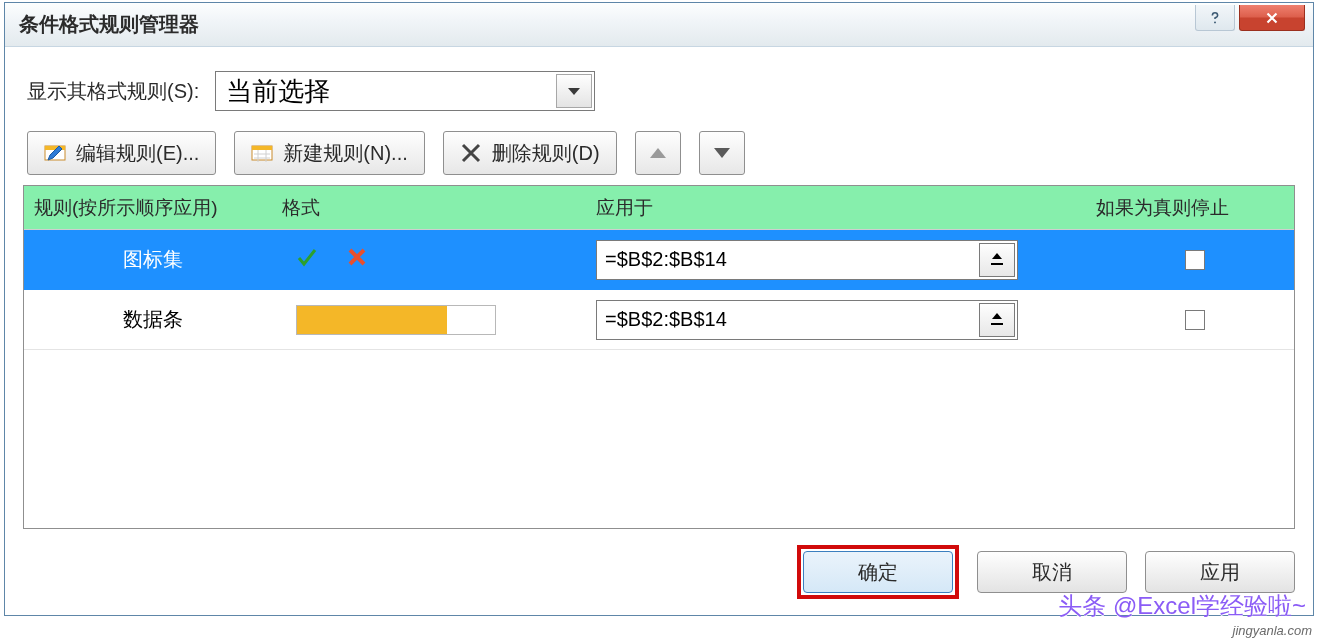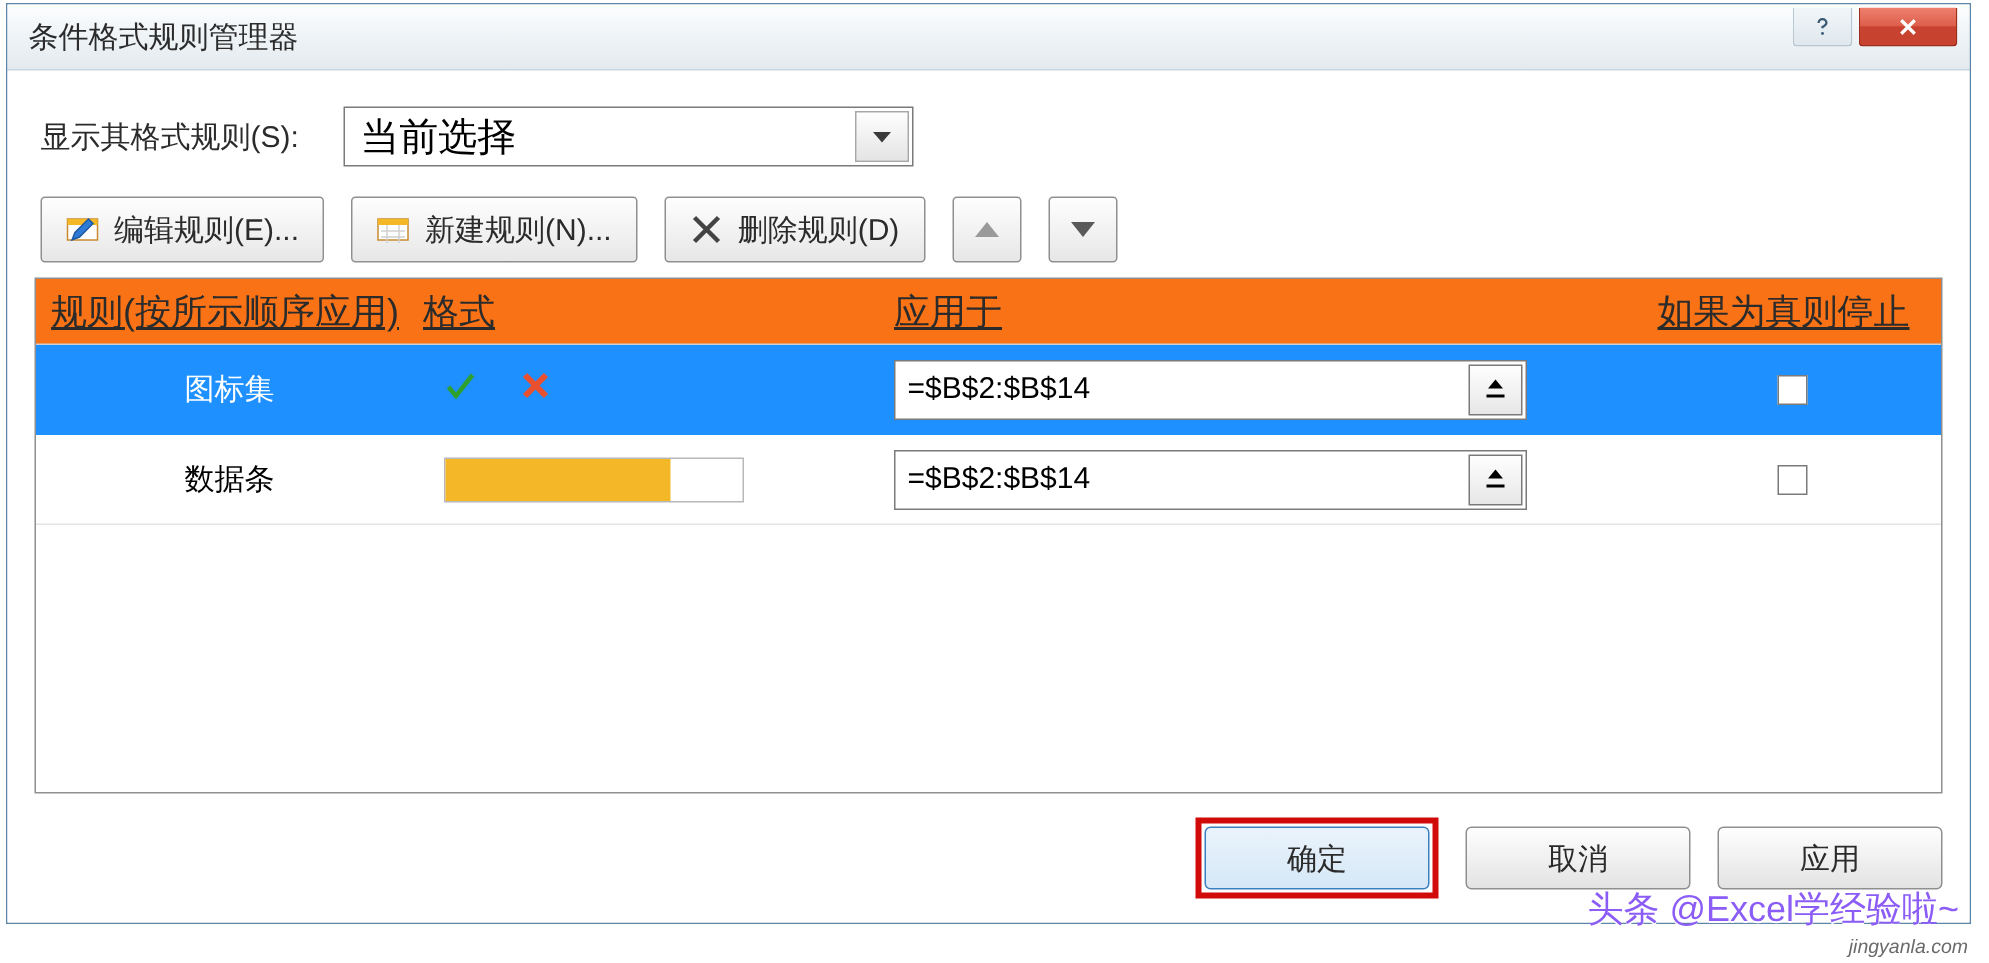--- a/index.html
+++ b/index.html
@@ -11,20 +11,21 @@
     background: #fff;
     display: flex; flex-direction: column;
   }
   .titlebar {
     height: 44px;
     background: linear-gradient(to bottom, #fdfefe 0%, #f1f5f8 40%, #e3eaee 100%);
     border-bottom: 1px solid #c7d6e2;
     display: flex; align-items: center;
     padding: 0 0 0 14px;
     position: relative;
+    font-weight: bold;
   }
   .titlebar .title { font-size: 20px; color: #2b2b2b; }
   .titlebar .sysbtns { position: absolute; right: 8px; top: 2px; display: flex; align-items: flex-start; }
   .titlebar .sysbtn {
     height: 26px; display:flex; align-items:center; justify-content:center;
     border:1px solid #b8c7d4; border-top:none;
     background: linear-gradient(to bottom,#f2f6f9,#dfe8ee);
     color:#3c5a73;
   }
   .titlebar .helpbtn { width:40px; border-radius:0 0 3px 3px; margin-right:4px;}
@@ -34,21 +35,21 @@
     background: linear-gradient(to bottom,#ef806f 0%, #dd5f4c 48%, #c8432f 52%, #c8432f 100%);
     color:#fff; border-radius:0 0 3px 3px;
   }
   .titlebar .closebtn svg{width:18px;height:16px;}
 
   .body {
     flex:1; padding: 14px 18px 16px 18px; display:flex; flex-direction:column;
     background:#fff;
   }
 
-  .row-scope { display:flex; align-items:center; gap: 30px; margin: 10px 0 20px 4px;}
+  .row-scope { display:flex; align-items:center; gap: 16px; margin: 10px 0 20px 4px;}
   .row-scope label { font-size: 20px; color:#2b2b2b; }
   .select-box {
     width: 380px; height: 40px; border:1px solid #7a7a7a; display:flex; align-items:center;
     padding: 0 0 0 10px; position: relative; background:#fff;
   }
   .select-box span{ font-size:26px;}
   .select-arrow {
     position:absolute; right:2px; top:2px; bottom:2px; width:36px;
     background: linear-gradient(to bottom,#fefefe,#e4e4e4);
     border:1px solid #a7a7a7;
@@ -74,27 +75,27 @@
     display:flex;align-items:center;justify-content:center;
   }
   .sqbtn .tri-up{width:0;height:0;border-left:8px solid transparent;border-right:8px solid transparent;border-bottom:10px solid #9a9a9a;}
   .sqbtn .tri-dn{width:0;height:0;border-left:8px solid transparent;border-right:8px solid transparent;border-top:10px solid #5a5a5a;}
 
   .rules-panel {
     border:1px solid #8f8f8f; flex:1; display:flex; flex-direction:column;
     background:#fff;
   }
   .rules-head {
-    height: 44px; display:flex; align-items:center; font-size:24px; color:#2b2b2b;
-    border-bottom:1px solid #cfcfcf; background:#f97316;text-decoration:underline;
+    height: 44px; display:flex; align-items:center; font-size:19px; color:#2b2b2b;
+    border-bottom:1px solid #cfcfcf; background:#86efac;
   }
   .col-rule{ width:258px; padding-left:10px;}
   .col-fmt { width:264px; }
   .col-app { flex:1; padding-left:50px;}
-  .col-stop{ width:198px; padding-right:12px; text-align:center;}
+  .col-stop{ width:198px; padding-right:12px; text-align:left;}
 
   .rule-row{
     height:60px; display:flex; align-items:center; font-size:20px;
     border-bottom:1px solid #e4e4e4;
   }
   .rule-row.selected{ background:#1e90ff; color:#fff; border-bottom:1px solid #1e90ff;}
   .rule-row .rname{ width:258px; text-align:center;}
   .rule-row .rfmt { width:264px; display:flex;align-items:center;gap:28px;padding-left:14px;}
   .rule-row .rapp { flex:1; padding-left:50px; display:flex; align-items:center;}
   .rule-row .rstop{ width:198px; display:flex; justify-content:center;}

